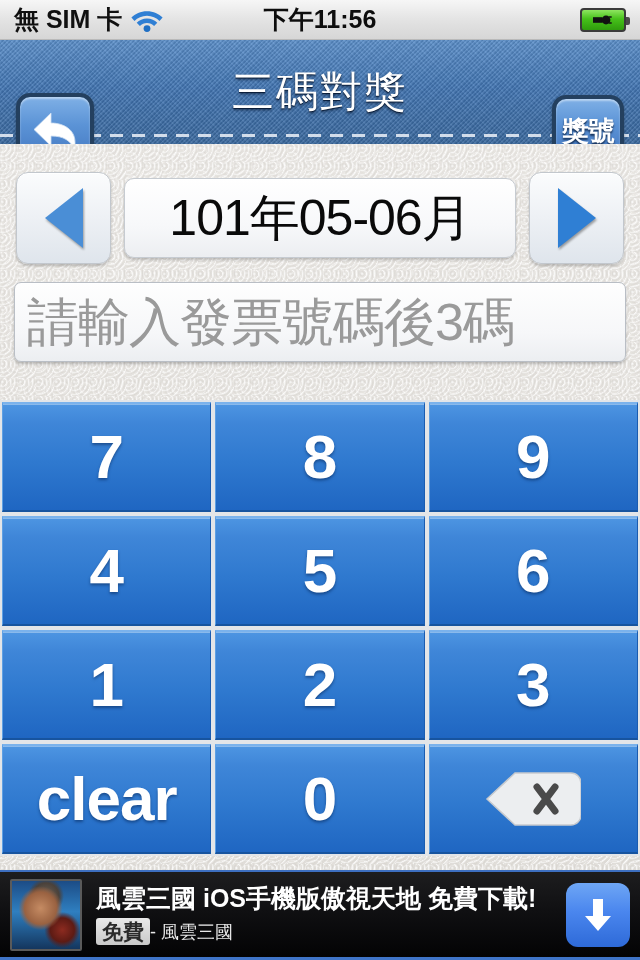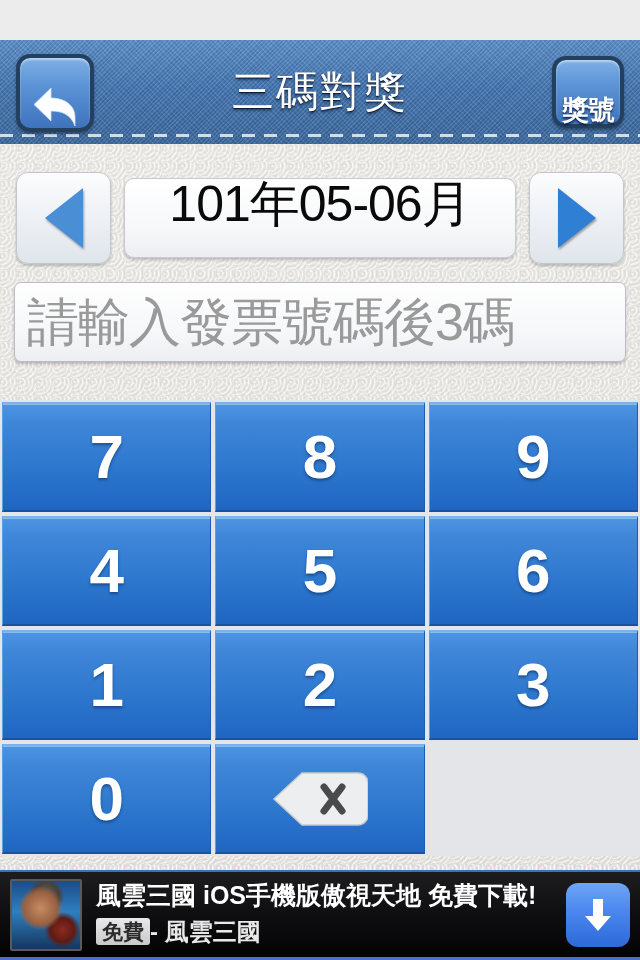--- a/index.html
+++ b/index.html
@@ -79,21 +79,21 @@
     text-shadow: 0 2px 3px rgba(8,24,48,0.75), 0 1px 0 rgba(10,30,60,0.9);
     letter-spacing: 2px;
   }
   .nav-btn {
     position: absolute;
     border-radius: 14px;
     background: linear-gradient(180deg, #7fb0e6 0%, #5b93d6 40%, #3f73bd 100%);
     border: 4px solid #24405f;
     box-shadow: inset 0 2px 2px rgba(255,255,255,0.45), 0 2px 3px rgba(0,0,0,0.35);
     box-sizing: border-box;
-    display: flex; align-items: flex-end; justify-content: center;
+    display: flex; align-items: center; justify-content: center; margin-top: 39px;
   }
   .nav-back { left: 16px; top: 14px; width: 78px; height: 78px; }
   .nav-right { right: 16px; top: 16px; width: 72px; height: 72px; }
   .nav-right-label {
     font-size: 27px; color: #ffffff; font-weight: bold; line-height: 1;
     text-shadow: 0 2px 2px rgba(0,20,50,0.8);
     letter-spacing: -1px;
   }
   .back-arrow { width: 48px; height: 42px; display:block; }
 
@@ -133,21 +133,21 @@
   }
   .tri-left { border-right: 38px solid #4a8ed6; }
   .tri-right { border-left: 38px solid #2f7fd4; }
   .period-box {
     position: absolute; left: 124px; top: 6px;
     width: 392px; height: 80px;
     border-radius: 10px;
     background: linear-gradient(180deg, #ffffff 0%, #f7f8fa 60%, #eceef1 100%);
     border: 1px solid #c6cbd1;
     box-shadow: 0 2px 3px rgba(0,0,0,0.2), inset 0 1px 0 #fff;
-    display: flex; justify-content: center;
+    display: flex; align-items: center; justify-content: center;
     box-sizing: border-box;
   }
   .period-text {
     font-size: 50px; color: #0a0a0a; line-height: 1;
     letter-spacing: -1px;
   }
 
   
   .input-field {
     position: absolute; top: 138px; left: 14px;
@@ -223,35 +223,57 @@
     font-size: 25px; color: #ffffff; font-weight: bold;
     line-height: 1.15; white-space: nowrap;
   }
   .ad-sub { display: flex; align-items: center; margin-top: 6px; }
   .ad-badge {
     font-size: 21px; color: #2a2a2a; font-weight: bold;
     background: linear-gradient(180deg, #e9e9e9 0%, #c9c9c9 100%);
     border-radius: 3px;
     padding: 1px 6px; line-height: 1.2;
   }
-  .ad-advertiser { font-size: 24px; color: #e8e8e8; white-space: nowrap; font-weight: bold; }
+  .ad-advertiser { font-size: 18px; color: #e8e8e8; white-space: nowrap; }
   .ad-dl {
     flex: 0 0 64px; width: 64px; height: 64px;
     border-radius: 12px;
     background: linear-gradient(180deg, #6ea6f5 0%, #4a86ee 45%, #2e6ad8 100%);
     display: flex; align-items: center; justify-content: center;
     margin-left: 10px;
   }
   .dl-arrow { width: 36px; height: 38px; display:block; }
 </style>
 </head>
 <body>
 
 <div id="app">
 
+  <div class="statusbar">
+    <div class="sb-left">
+      <span class="sb-carrier">無 SIM 卡</span>
+      <span class="wifi-icon">
+        <svg viewBox="0 0 34 26" width="34" height="26" aria-hidden="true">
+          <path d="M17 4.2C10.6 4.2 5.1 6.9 1.4 10.6l3.1 3.3C7.6 10.8 12 8.7 17 8.7s9.4 2.1 12.5 5.2l3.1-3.3C28.9 6.9 23.4 4.2 17 4.2z" fill="#2f7fd4"></path>
+          <path d="M17 11.4c-4.1 0-7.8 1.7-10.3 4.3l3.2 3.3c1.8-1.9 4.3-3.1 7.1-3.1s5.3 1.2 7.1 3.1l3.2-3.3c-2.5-2.6-6.2-4.3-10.3-4.3z" fill="#2f7fd4"></path>
+          <circle cx="17" cy="21.6" r="3.4" fill="#1f6fc4"></circle>
+        </svg>
+      </span>
+    </div>
+    <div class="sb-center">下午11:56</div>
+    <div class="sb-right">
+      <span class="battery">
+        <svg class="plug" viewBox="0 0 22 14" width="22" height="14" aria-hidden="true">
+          <path d="M1 4.2h9.5v5.6H1z" fill="#111"></path>
+          <circle cx="14" cy="7" r="4.4" fill="#111"></circle>
+          <path d="M16.5 3.2h3.2v1.6h-3.2zM16.5 9.2h3.2v1.6h-3.2z" fill="#111"></path>
+        </svg>
+      </span>
+    </div>
+  </div>
 
   <div class="navbar">
     <div class="stitch"></div>
     <div class="nav-btn nav-back">
       <span class="back-arrow">
         <svg viewBox="0 0 48 42" width="48" height="42" aria-hidden="true">
           <path d="M20 2 L20 12 C33 12 44 19 44 31 L44 40 C40 29 32 25 20 25 L20 35 L3 18.5 Z" fill="#ffffff" stroke="#cfe0f3" stroke-width="0.8" stroke-linejoin="round"></path>
         </svg>
       </span>
     </div>
@@ -301,20 +323,23 @@
         <div class="key">
           <span class="key-label">1</span>
         </div>
         <div class="key">
           <span class="key-label">2</span>
         </div>
         <div class="key">
           <span class="key-label">3</span>
         </div>
         <div class="key">
+          <span class="key-label word">clear</span>
+        </div>
+        <div class="key">
           <span class="key-label">0</span>
         </div>
         <div class="key">
           <span class="backspace-icon"><svg viewBox="0 0 96 56" width="96" height="56" aria-hidden="true">
               <path d="M30 2 H86 a10 10 0 0 1 10 10 v32 a10 10 0 0 1 -10 10 H30 L2 28 Z" fill="#eceef0" stroke="#c7cace" stroke-width="1.5"></path>
               <path d="M52 16 L70 40 M70 16 L52 40" stroke="#4a4a4a" stroke-width="7" stroke-linecap="round"></path>
             </svg></span>
         </div>
       </div>
 

